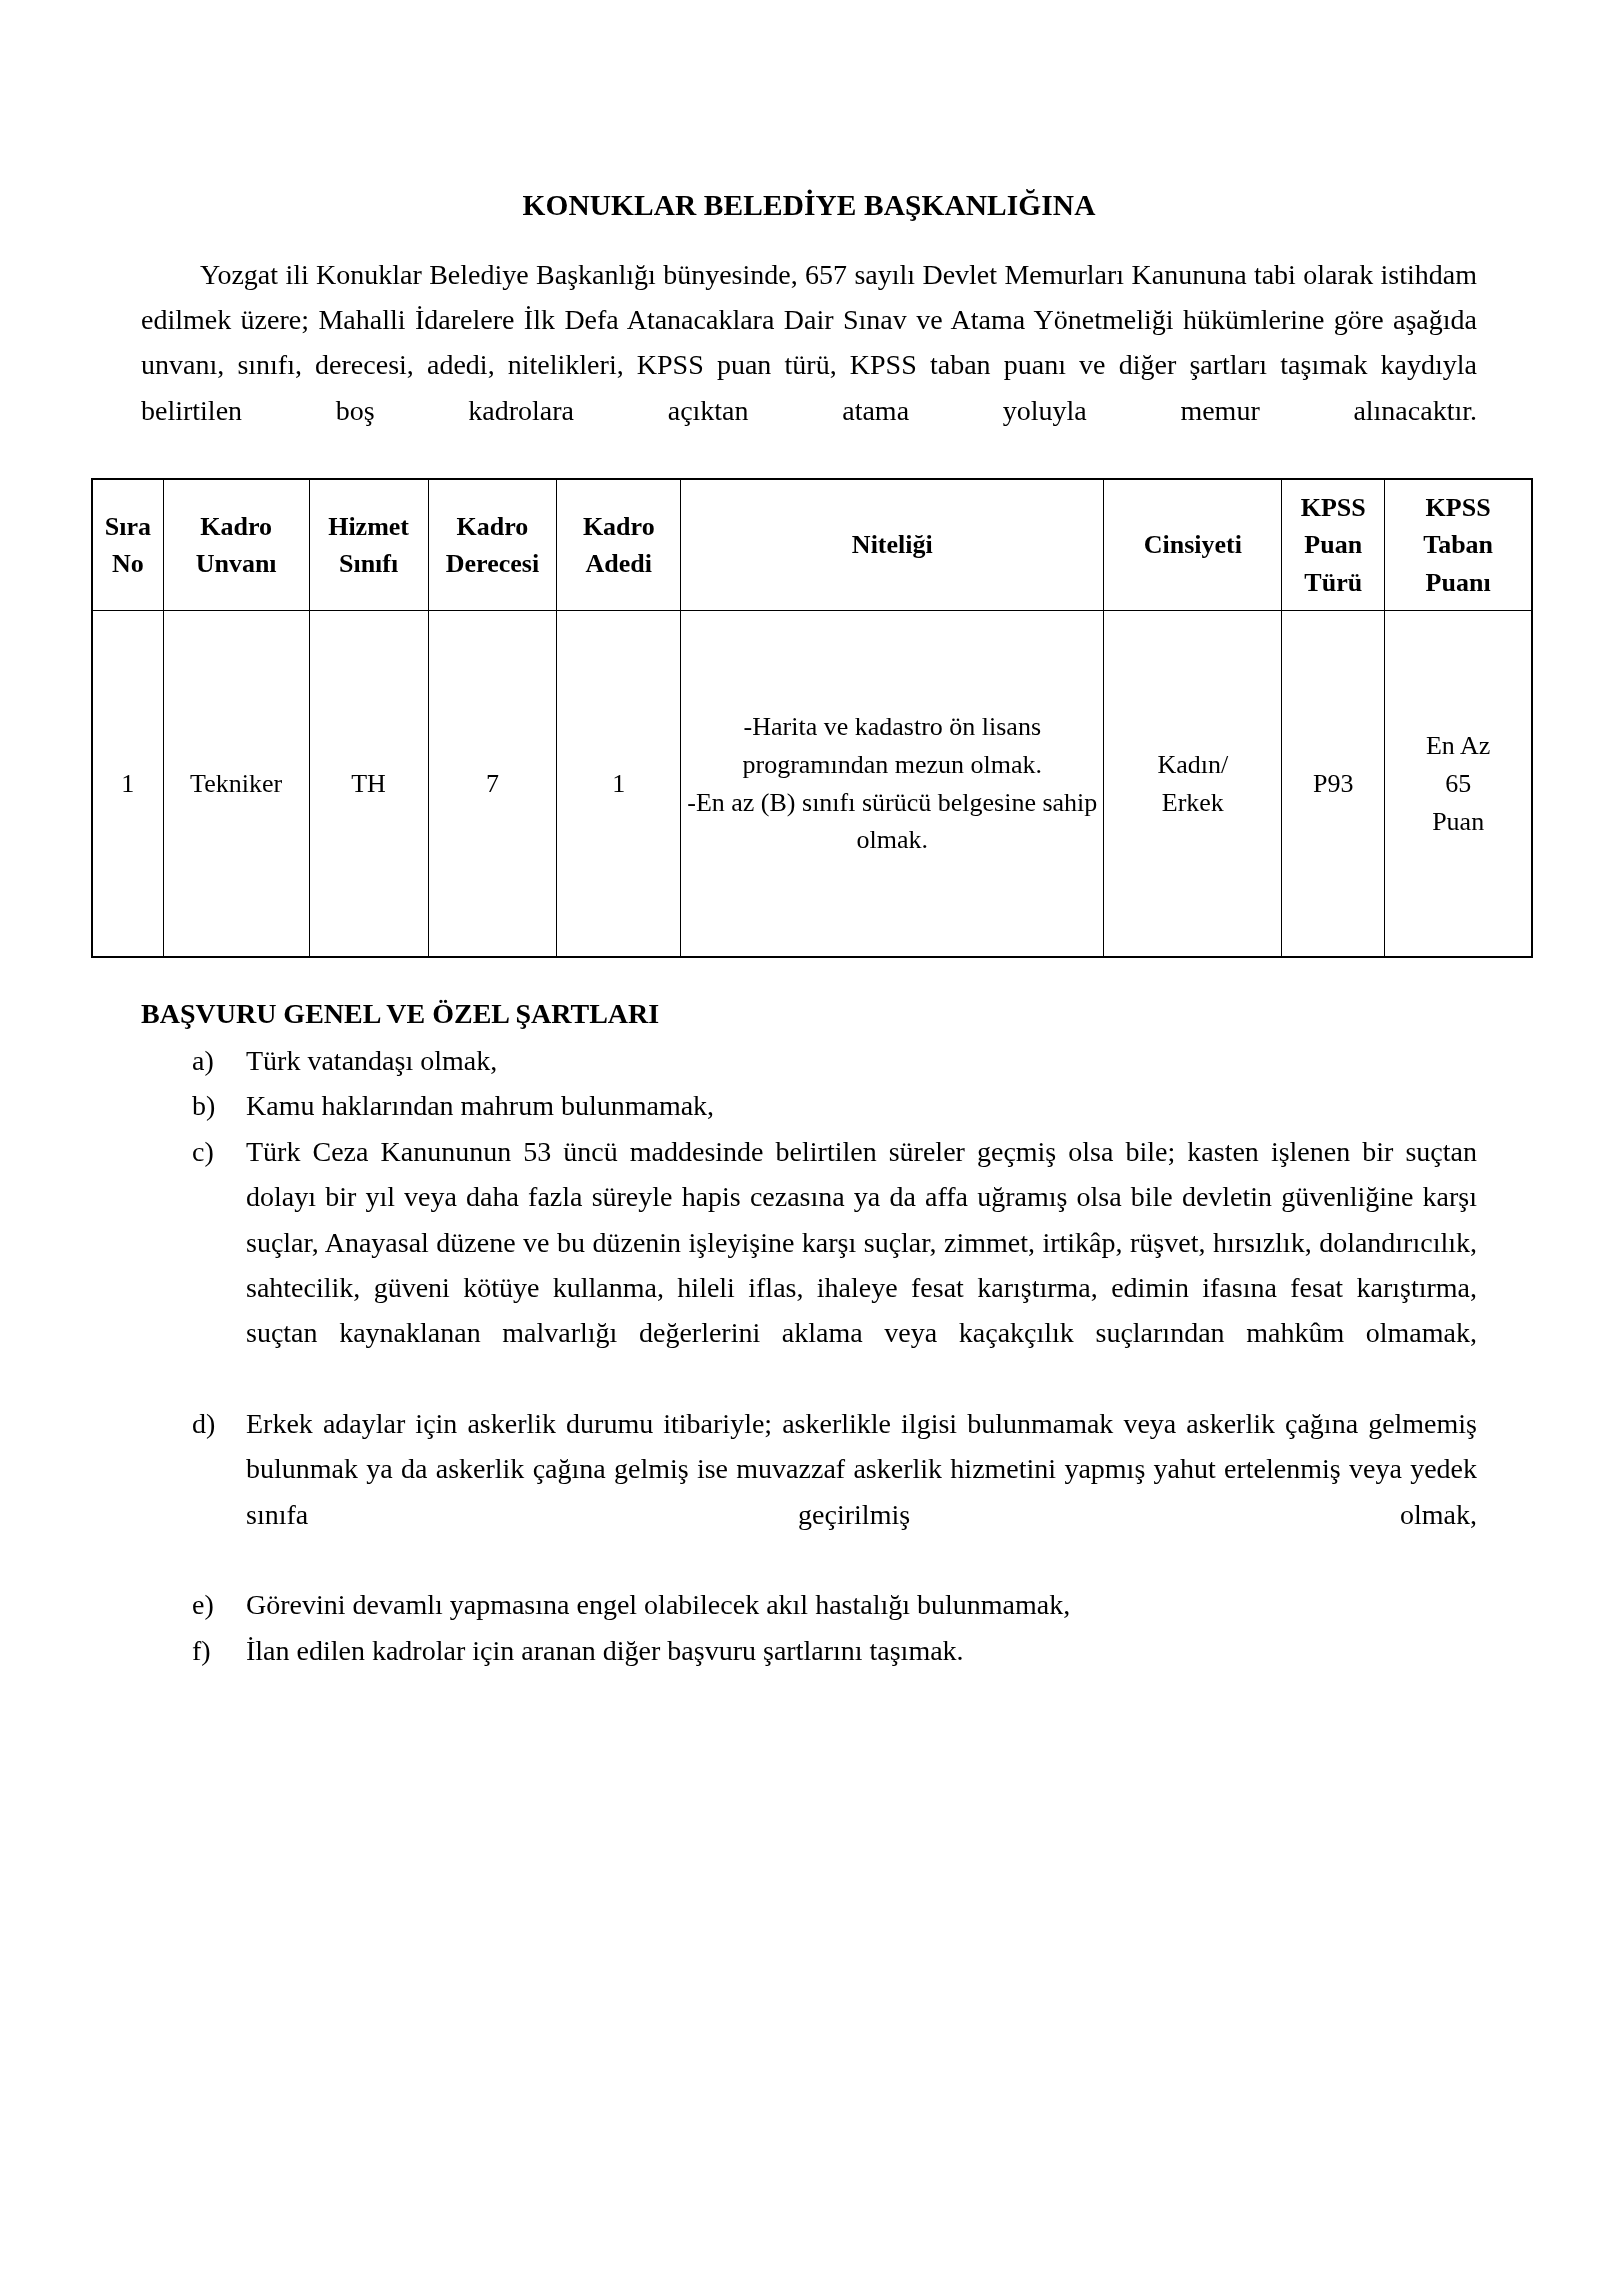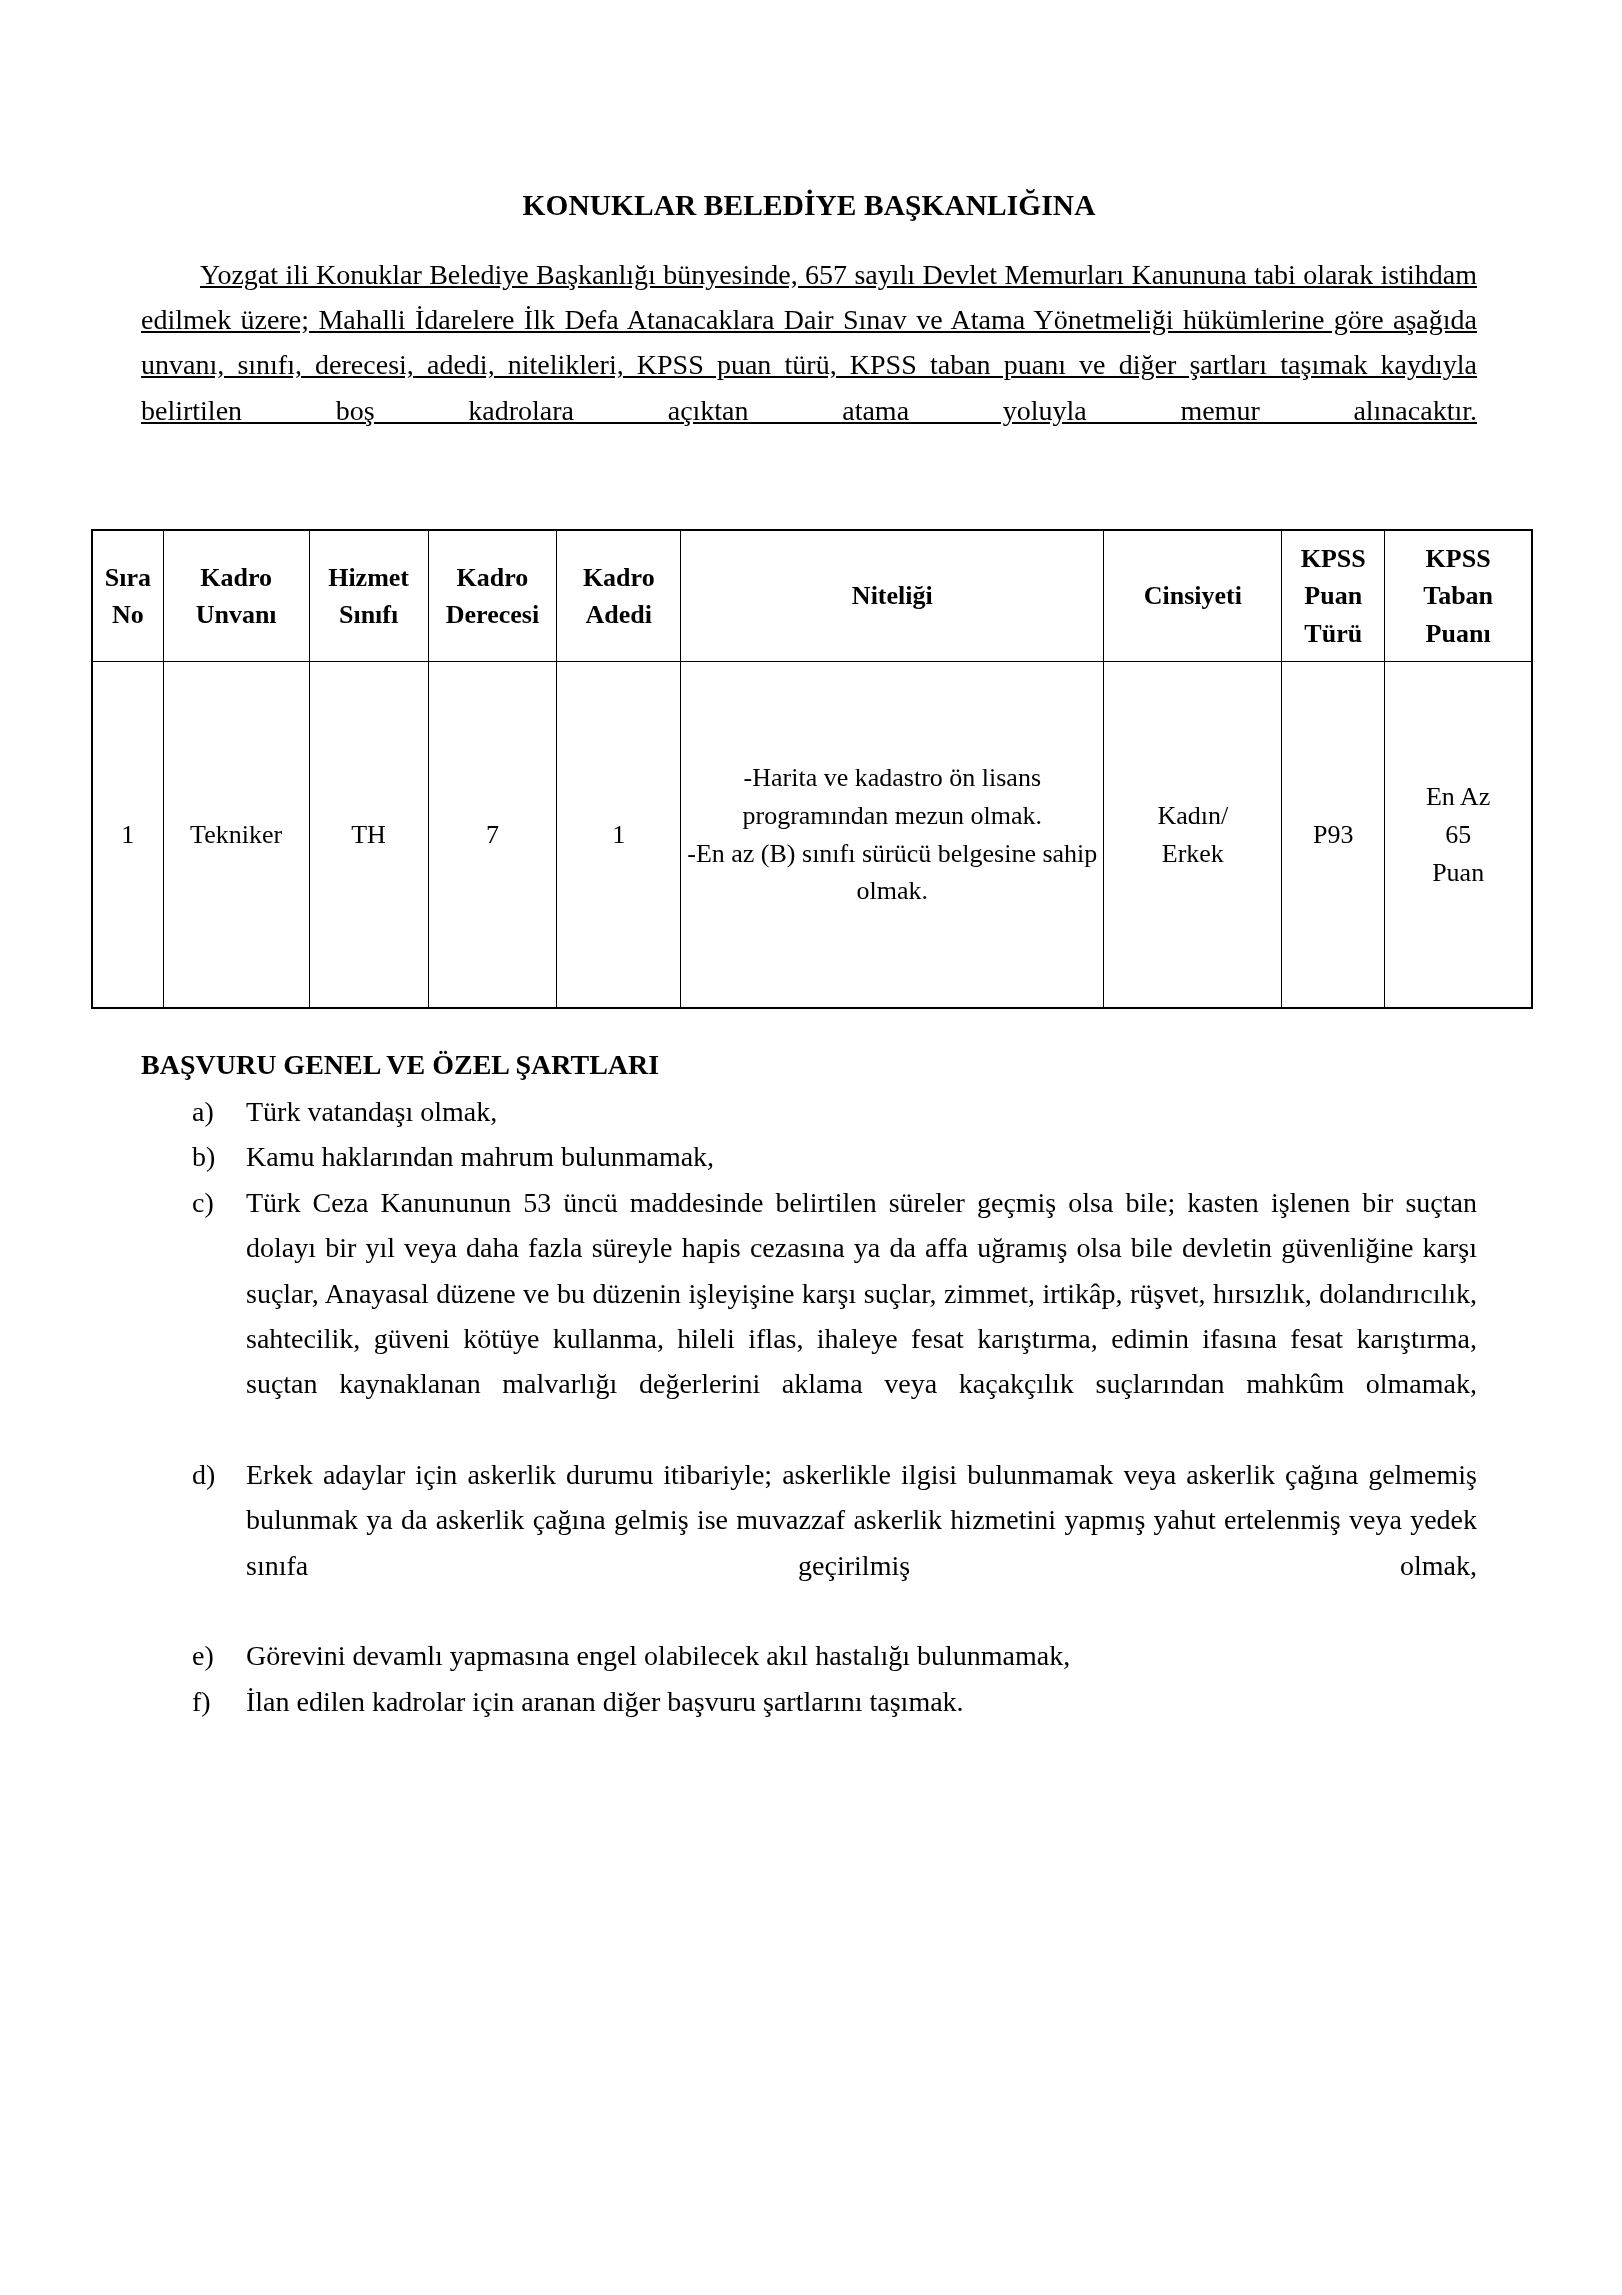--- a/index.html
+++ b/index.html
@@ -42,32 +42,31 @@
 
   
   .para {
     font-size: 28px;
     line-height: 1.62;
     text-align: justify;
     text-justify: inter-word;
     text-indent: 59px;
     margin: 0;
   }
-  .para.intro { margin-top: 29px; text-decoration: underline; }
+  .para.intro { margin-top: 29px; }
 
   .section-heading {
     font-size: 28px;
     font-weight: bold;
     line-height: 1.3;
     margin: 0;
   }
 
   
   .table-wrap {
-    margin-top: 51px;
     margin-left: -50px;     
     width: 1266px;
   }
   table.kadro {
     border-collapse: collapse;
     width: 1442px;
     table-layout: fixed;
     border: 2px solid #000;
   }
   table.kadro th,

